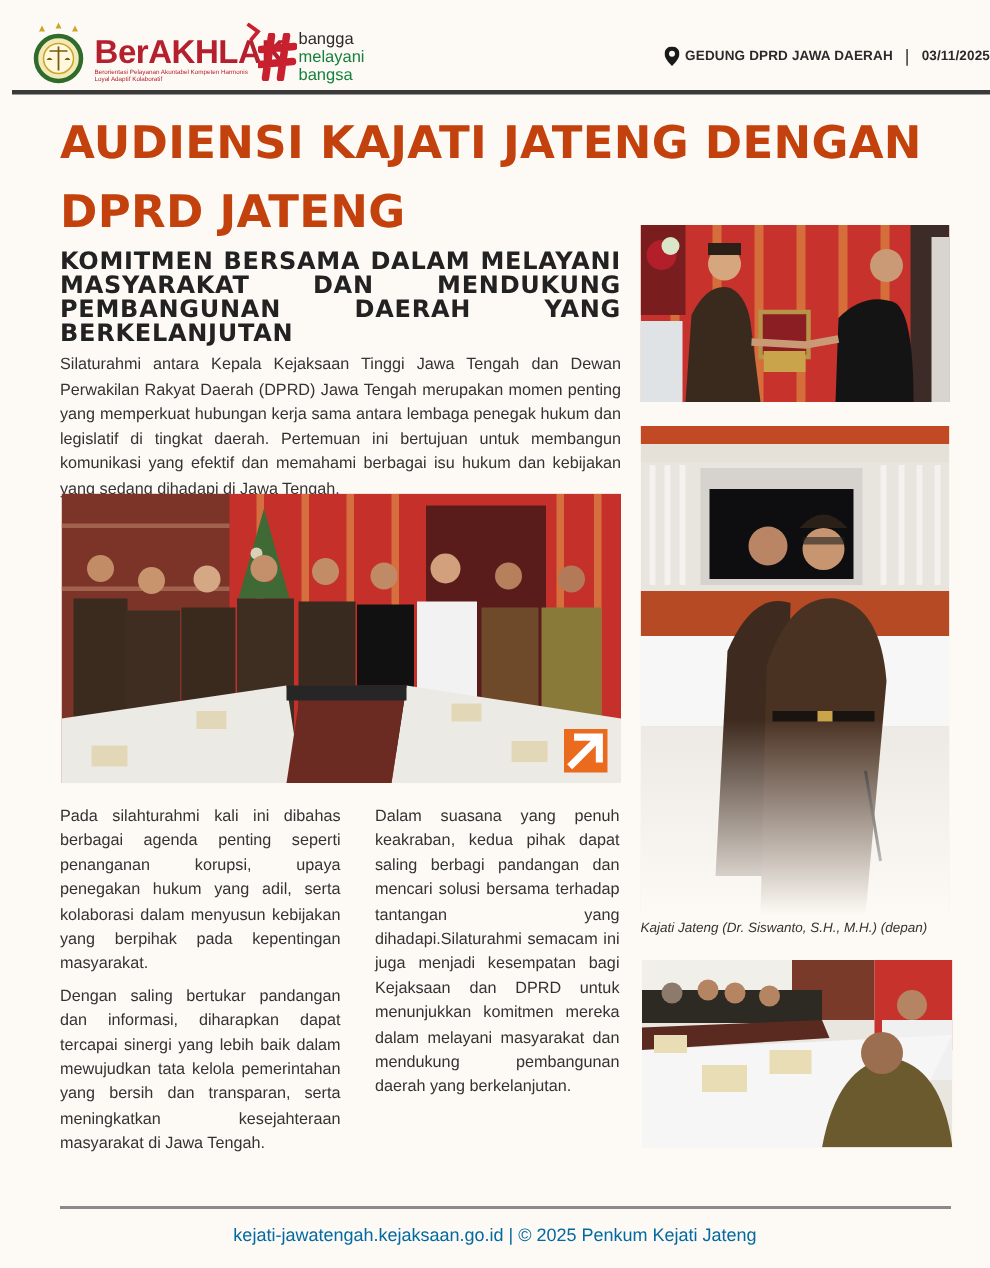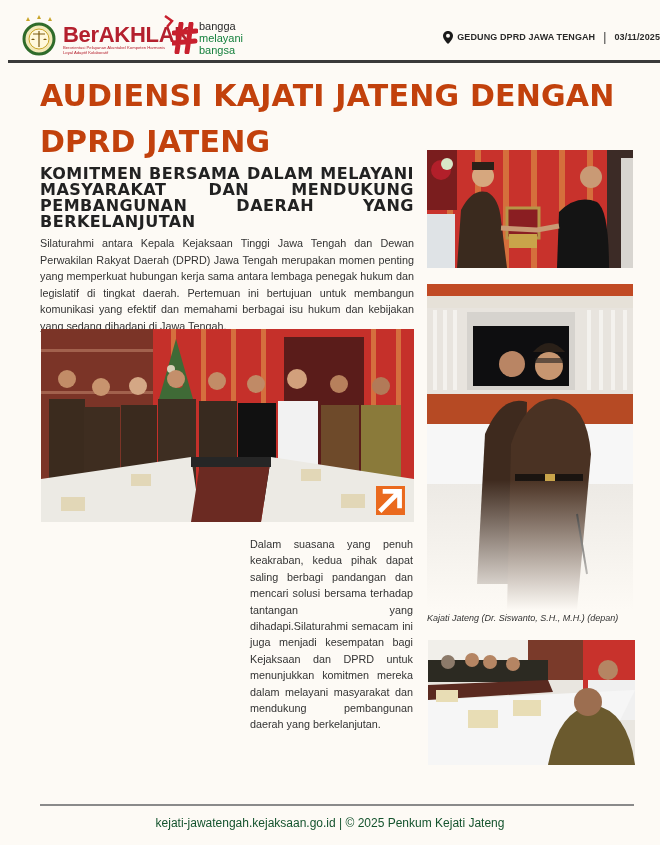--- a/index.html
+++ b/index.html
@@ -36,21 +36,21 @@
     .caption { position: absolute; left: 427px; top: 613px; width: 210px; font-size: 9px; font-style: italic; color: #333; }
 
     
     .col { position: absolute; font-size: 10.8px; line-height: 16.4px; text-align: justify; color: #333; }
     .col p { margin-bottom: 5px; }
     .col-left { left: 40px; top: 536px; width: 187px; }
     .col-mid { left: 250px; top: 536px; width: 163px; }
 
     
     .footer-rule { position: absolute; left: 40px; top: 804px; width: 594px; height: 2px; background: #8a8a8a; }
-    .footer { position: absolute; left: 0; top: 816px; width: 660px; text-align: center; font-size: 12px; color: #14532d; }
+    .footer { position: absolute; left: 0; top: 816px; width: 660px; text-align: center; font-size: 12px; color: #0369a1; }
   </style>
 </head>
 <body>
 
 <div class="header">
   <svg class="logo-emblem" viewBox="0 0 38 42">
     <circle cx="19" cy="25" r="15" fill="#f3e9b8" stroke="#2f6b2a" stroke-width="3"></circle>
     <circle cx="19" cy="25" r="10" fill="#fff8dc" stroke="#c9a52a" stroke-width="1"></circle>
     <line x1="19" y1="17" x2="19" y2="33" stroke="#7a5a10" stroke-width="1.2"></line>
     <line x1="13" y1="20" x2="25" y2="20" stroke="#7a5a10" stroke-width="1"></line>
@@ -70,21 +70,21 @@
   <div class="bangga">
     <div>bangga</div>
     <div class="red">melayani</div>
     <div class="red">bangsa</div>
   </div>
   <div class="loc-wrap">
     <svg class="pin-icon" viewBox="0 0 10 13">
       <path d="M5 0 C2 0 0 2.2 0 5 C0 8.5 5 13 5 13 C5 13 10 8.5 10 5 C10 2.2 8 0 5 0 Z" fill="#1a1a1a"></path>
       <circle cx="5" cy="4.8" r="2" fill="#fdfaf5"></circle>
     </svg>
-    <span>GEDUNG DPRD JAWA TENGAH</span>
+    <span>GEDUNG DPRD JAWA DAERAH</span>
     <span class="sep">|</span>
     <span>03/11/2025</span>
   </div>
   <div class="header-rule"></div>
 </div>
 
 <h1 class="title">AUDIENSI KAJATI JATENG DENGAN DPRD JATENG</h1>
 <h2 class="subtitle">KOMITMEN BERSAMA DALAM MELAYANI MASYARAKAT DAN MENDUKUNG PEMBANGUNAN DAERAH YANG BERKELANJUTAN</h2>
 <p class="intro">Silaturahmi antara Kepala Kejaksaan Tinggi Jawa Tengah dan Dewan Perwakilan Rakyat Daerah (DPRD) Jawa Tengah merupakan momen penting yang memperkuat hubungan kerja sama antara lembaga penegak hukum dan legislatif di tingkat daerah. Pertemuan ini bertujuan untuk membangun komunikasi yang efektif dan memahami berbagai isu hukum dan kebijakan yang sedang dihadapi di Jawa Tengah.</p>
 
@@ -230,19 +230,21 @@
     <circle cx="160" cy="62" r="14" fill="#9c6e50"></circle>
     <g fill="#e8ddb5">
         <rect x="40" y="70" width="30" height="18"></rect>
         <rect x="85" y="60" width="28" height="16"></rect>
         <rect x="8" y="50" width="22" height="12"></rect>
       </g>
   </svg>
 </div>
 
 <div class="col col-left">
+  <p>Pada silahturahmi kali ini dibahas berbagai agenda penting seperti penanganan korupsi, upaya penegakan hukum yang adil, serta kolaborasi dalam menyusun kebijakan yang berpihak pada kepentingan masyarakat.</p>
+  <p>Dengan saling bertukar pandangan dan informasi, diharapkan dapat tercapai sinergi yang lebih baik dalam mewujudkan tata kelola pemerintahan yang bersih dan transparan, serta meningkatkan kesejahteraan masyarakat di Jawa Tengah.</p>
 </div>
 <div class="col col-mid">
   <p>Dalam suasana yang penuh keakraban, kedua pihak dapat saling berbagi pandangan dan mencari solusi bersama terhadap tantangan yang dihadapi.Silaturahmi semacam ini juga menjadi kesempatan bagi Kejaksaan dan DPRD untuk menunjukkan komitmen mereka dalam melayani masyarakat dan mendukung pembangunan daerah yang berkelanjutan.</p>
 </div>
 
 <div class="footer-rule"></div>
 <div class="footer">kejati-jawatengah.kejaksaan.go.id | © 2025 Penkum Kejati Jateng</div>
 
 </body></html>

